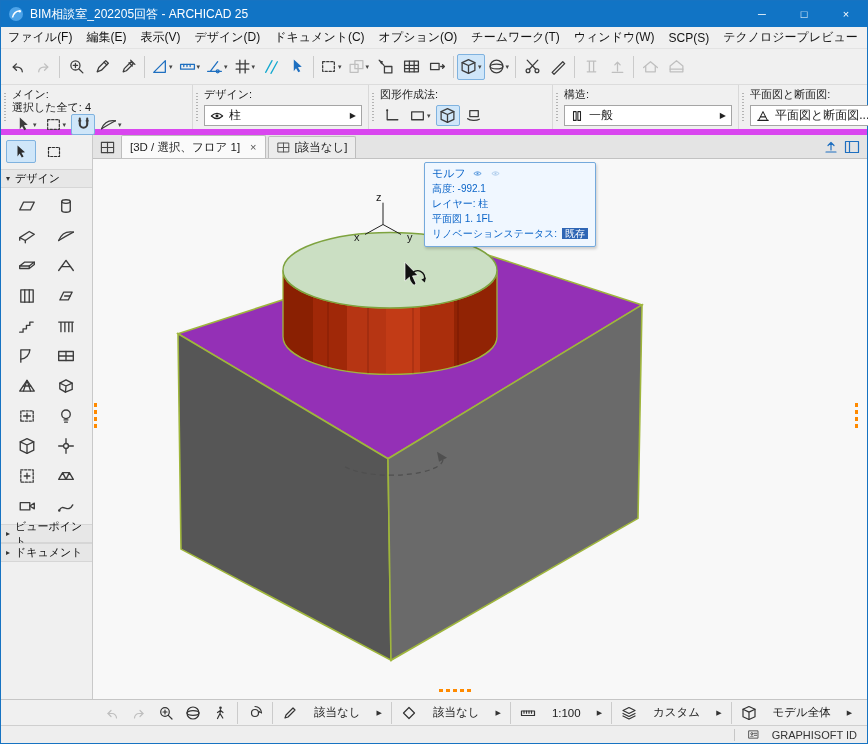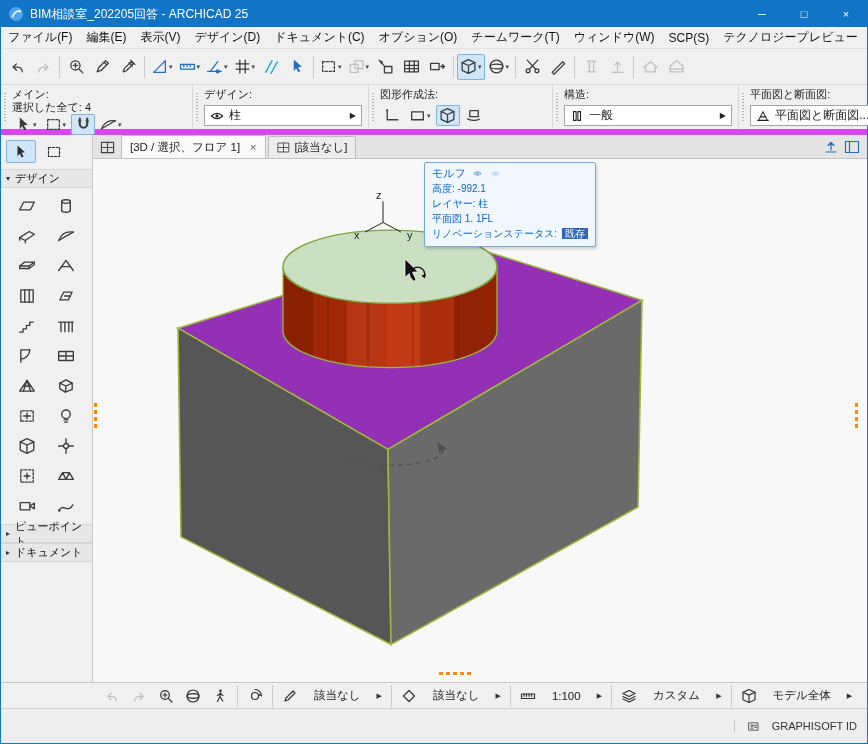--- a/index.html
+++ b/index.html
@@ -77,21 +77,21 @@
 .handle-v{position:absolute;width:3px;height:28px;background-image:repeating-linear-gradient(to bottom,#ff8a00 0 4px,transparent 4px 7px)}
 .handle-h{position:absolute;height:3px;width:34px;background-image:repeating-linear-gradient(to right,#ff8a00 0 4px,transparent 4px 7px)}
 
 .bottombar{height:26px;background:#f0f0f0;border-top:1px solid #c6c6c6;display:flex;align-items:center;padding-left:98px;gap:1px;flex:0 0 auto}
 .bbtn{height:22px;display:flex;align-items:center;gap:16px;padding:0 5px;color:#333;border-radius:2px}
 .bbtn .ic{width:16px;height:16px}
 .bbtn.disabled{color:#bfbfbf}
 .blabel{font-size:11.5px;color:#1a1a1a;white-space:nowrap}
 .bcaret{font-size:7px;color:#333}
 
-.statusbar{height:35px;background:#eee;border-top:1px solid #cfcfcf;display:flex;align-items:center;justify-content:flex-end;gap:12px;padding-right:10px;font-size:11px;color:#333;flex:0 0 auto}
+.statusbar{height:18px;background:#eee;border-top:1px solid #cfcfcf;display:flex;align-items:center;justify-content:flex-end;gap:12px;padding-right:10px;font-size:11px;color:#333;flex:0 0 auto}
 .sb-sep{width:1px;height:12px;background:#c6c6c6}
 .sb-ic{width:13px;height:13px;color:#555}
 </style>
 </head>
 <body>
 
 <svg width="0" height="0" style="position:absolute" aria-hidden="true">
 <defs>
 <symbol id="i-undo" viewBox="0 0 16 16">
         <path d="M12.5 13a4.5 4.5 0 0 0-4.5-4.5H4"></path>

